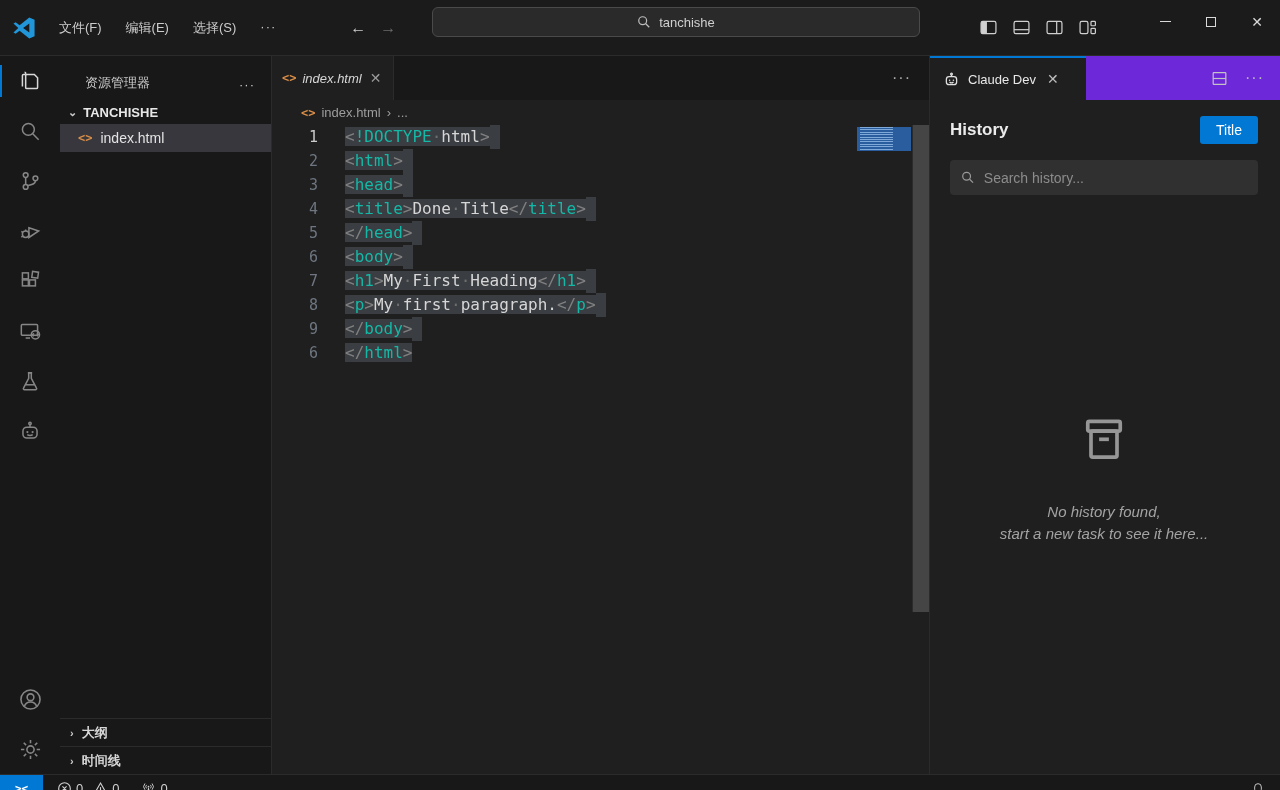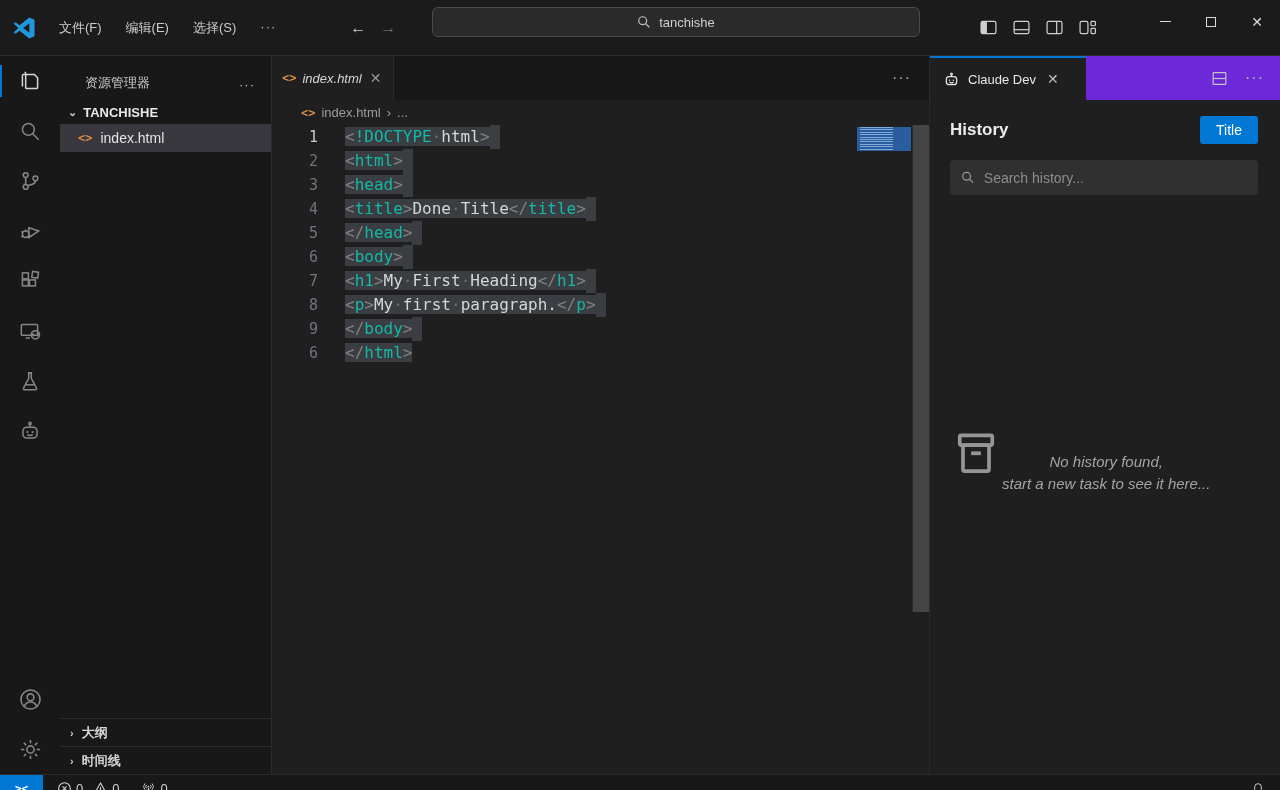--- a/index.html
+++ b/index.html
@@ -90,21 +90,21 @@
   .pcontent { flex:1; padding:16px 22px 0 20px; display:flex; flex-direction:column; }
   .hist-head { display:flex; align-items:center; justify-content:space-between; }
   .hist-title { font-size:17px; font-weight:bold; color:#ebebeb; }
   .done-btn { background:#0078d4; color:#ffffff; border:none; border-radius:3px;
               font-size:14px; padding:6px 16px; font-family:"Liberation Sans", sans-serif; }
   .hist-search { margin-top:16px; height:35px; background:#303030; border-radius:4px;
                  display:flex; align-items:center; gap:9px; padding:0 11px; }
   .hist-search input { background:transparent; border:none; outline:none; color:#fde047;
                        font-size:14px; width:100%; font-family:"Liberation Sans", sans-serif; }
   .hist-search input::placeholder { color:#8c8c8c; }
-  .empty { margin-top:222px; display:flex; flex-direction:row; align-items:center; }
+  .empty { margin-top:222px; display:flex; flex-direction:column; align-items:center; }
   .empty-text { margin-top:34px; text-align:center; font-style:italic; color:#a3a3a3;
                 font-size:15px; line-height:22px; }
 
   
   .statusbar { height:28px; background:#181818; border-top:1px solid #2b2b2b;
                display:flex; align-items:stretch; font-size:13px; color:#d0d0d0; }
   .remote { width:43px; background:#0078d4; color:#ffffff; display:flex; align-items:center;
             justify-content:center; font-size:11px; font-weight:bold;
             font-family:"DejaVu Sans Mono", monospace; }
   .sb-item { display:flex; align-items:center; gap:4px; padding:0 6px; }

